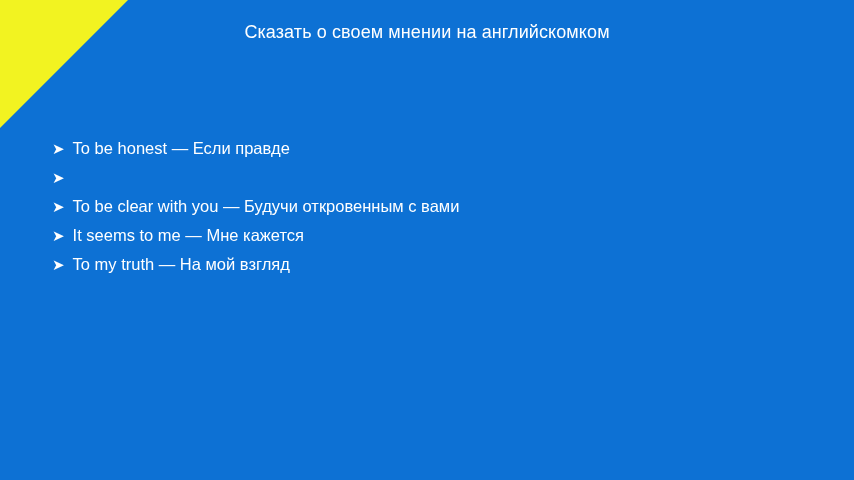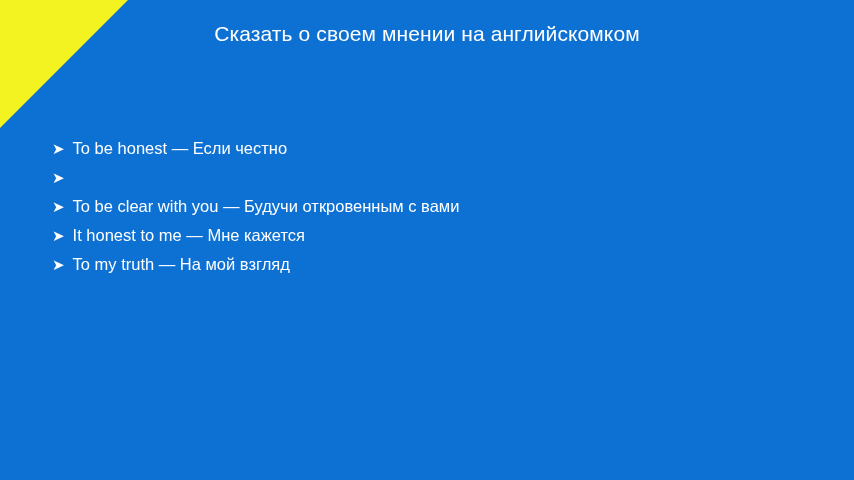--- a/index.html
+++ b/index.html
@@ -45,21 +45,21 @@
     line-height: 1.25;
     pointer-events: none;
   }
   .title {
     position: absolute;
     top: 22px;
     left: 0;
     width: 854px;
     text-align: center;
     color: #ffffff;
-    font-size: 21px;
+    font-size: 18px;
     font-weight: 400;
     letter-spacing: 0.1px;
     z-index: 1;
   }
   .bullet-list {
     position: absolute;
     top: 134px;
     left: 52px;
     width: 760px;
     z-index: 1;
@@ -92,35 +92,35 @@
     
     
   </div>
 
   <div class="title">Сказать о своем мнении на английскомком</div>
 
   <div class="bullet-list">
 
     <div class="bullet-item">
       <span class="bullet-marker">➤</span>
-      <span class="bullet-text">To be honest — Если честно</span>
+      <span class="bullet-text">To be honest — Если правде</span>
     </div>
 
     <div class="bullet-item">
       <span class="bullet-marker">➤</span>
     </div>
 
     <div class="bullet-item">
       <span class="bullet-marker">➤</span>
       <span class="bullet-text">To be clear with you — Будучи откровенным с вами</span>
     </div>
 
     <div class="bullet-item">
       <span class="bullet-marker">➤</span>
-      <span class="bullet-text">It honest to me — Мне кажется</span>
+      <span class="bullet-text">It seems to me — Мне кажется</span>
     </div>
 
     <div class="bullet-item">
       <span class="bullet-marker">➤</span>
       <span class="bullet-text">To my truth — На мой взгляд</span>
     </div>
 
   </div>
 
 </div>

